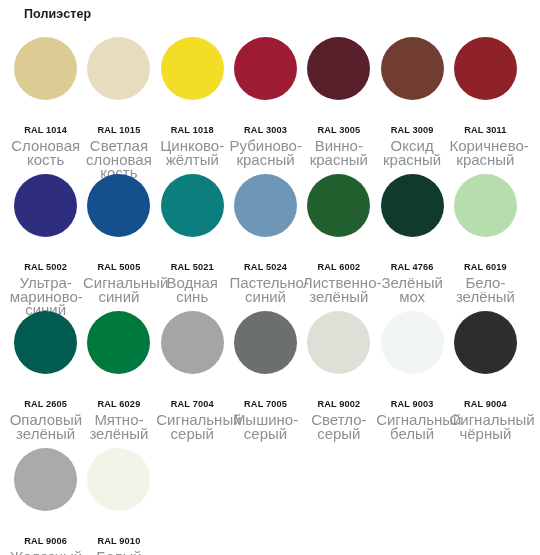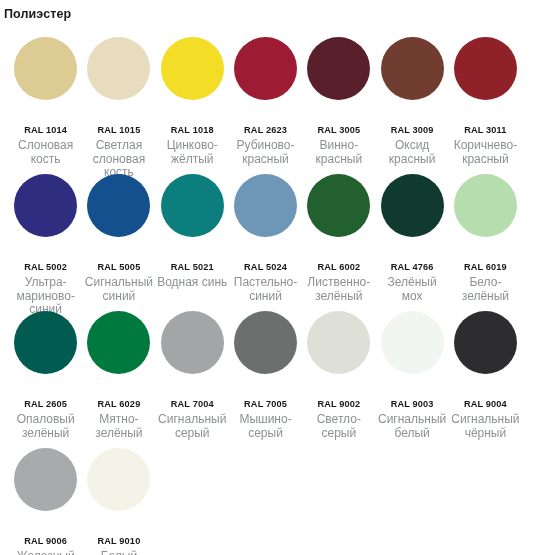--- a/index.html
+++ b/index.html
@@ -6,21 +6,21 @@
   body{
     width:540px;height:555px;
     background:#ffffff;
     font-family:"Liberation Sans","DejaVu Sans",sans-serif;
     overflow:hidden;
   }
   .page{position:relative;width:540px;height:555px;}
 
   .section-title{
     position:absolute;
-    left:4px;top:7px;
+    left:24px;top:7px;
     font-size:12.5px;
     font-weight:bold;
     color:#1b1b1b;
     letter-spacing:0.1px;
     white-space:nowrap;
   }
 
   .grid{
     position:absolute;
     left:9px;top:31px;
@@ -51,21 +51,21 @@
     font-weight:bold;
     color:#16181a;
     letter-spacing:0.15px;
     white-space:nowrap;
     text-align:center;
     line-height:11px;
   }
 
   .desc{
     margin-top:3px;
-    font-size:12px;
+    font-size:15px;
     color:#8d9093;
     line-height:13.6px;
     text-align:center;
     width:72px;
     word-break:normal;
     white-space:pre-line;
   }
 </style>
 </head>
 <body>
@@ -89,21 +89,21 @@
 кость</div>
       </div>
       <div class="cell">
         <div class="swatch" style="background: rgb(244, 221, 39);"></div>
         <div class="code">RAL 1018</div>
         <div class="desc">Цинково-
 жёлтый</div>
       </div>
       <div class="cell">
         <div class="swatch" style="background: rgb(157, 27, 51);"></div>
-        <div class="code">RAL 2623</div>
+        <div class="code">RAL 3003</div>
         <div class="desc">Рубиново-
 красный</div>
       </div>
       <div class="cell">
         <div class="swatch" style="background: rgb(89, 32, 43);"></div>
         <div class="code">RAL 3005</div>
         <div class="desc">Винно-
 красный</div>
       </div>
       <div class="cell">

